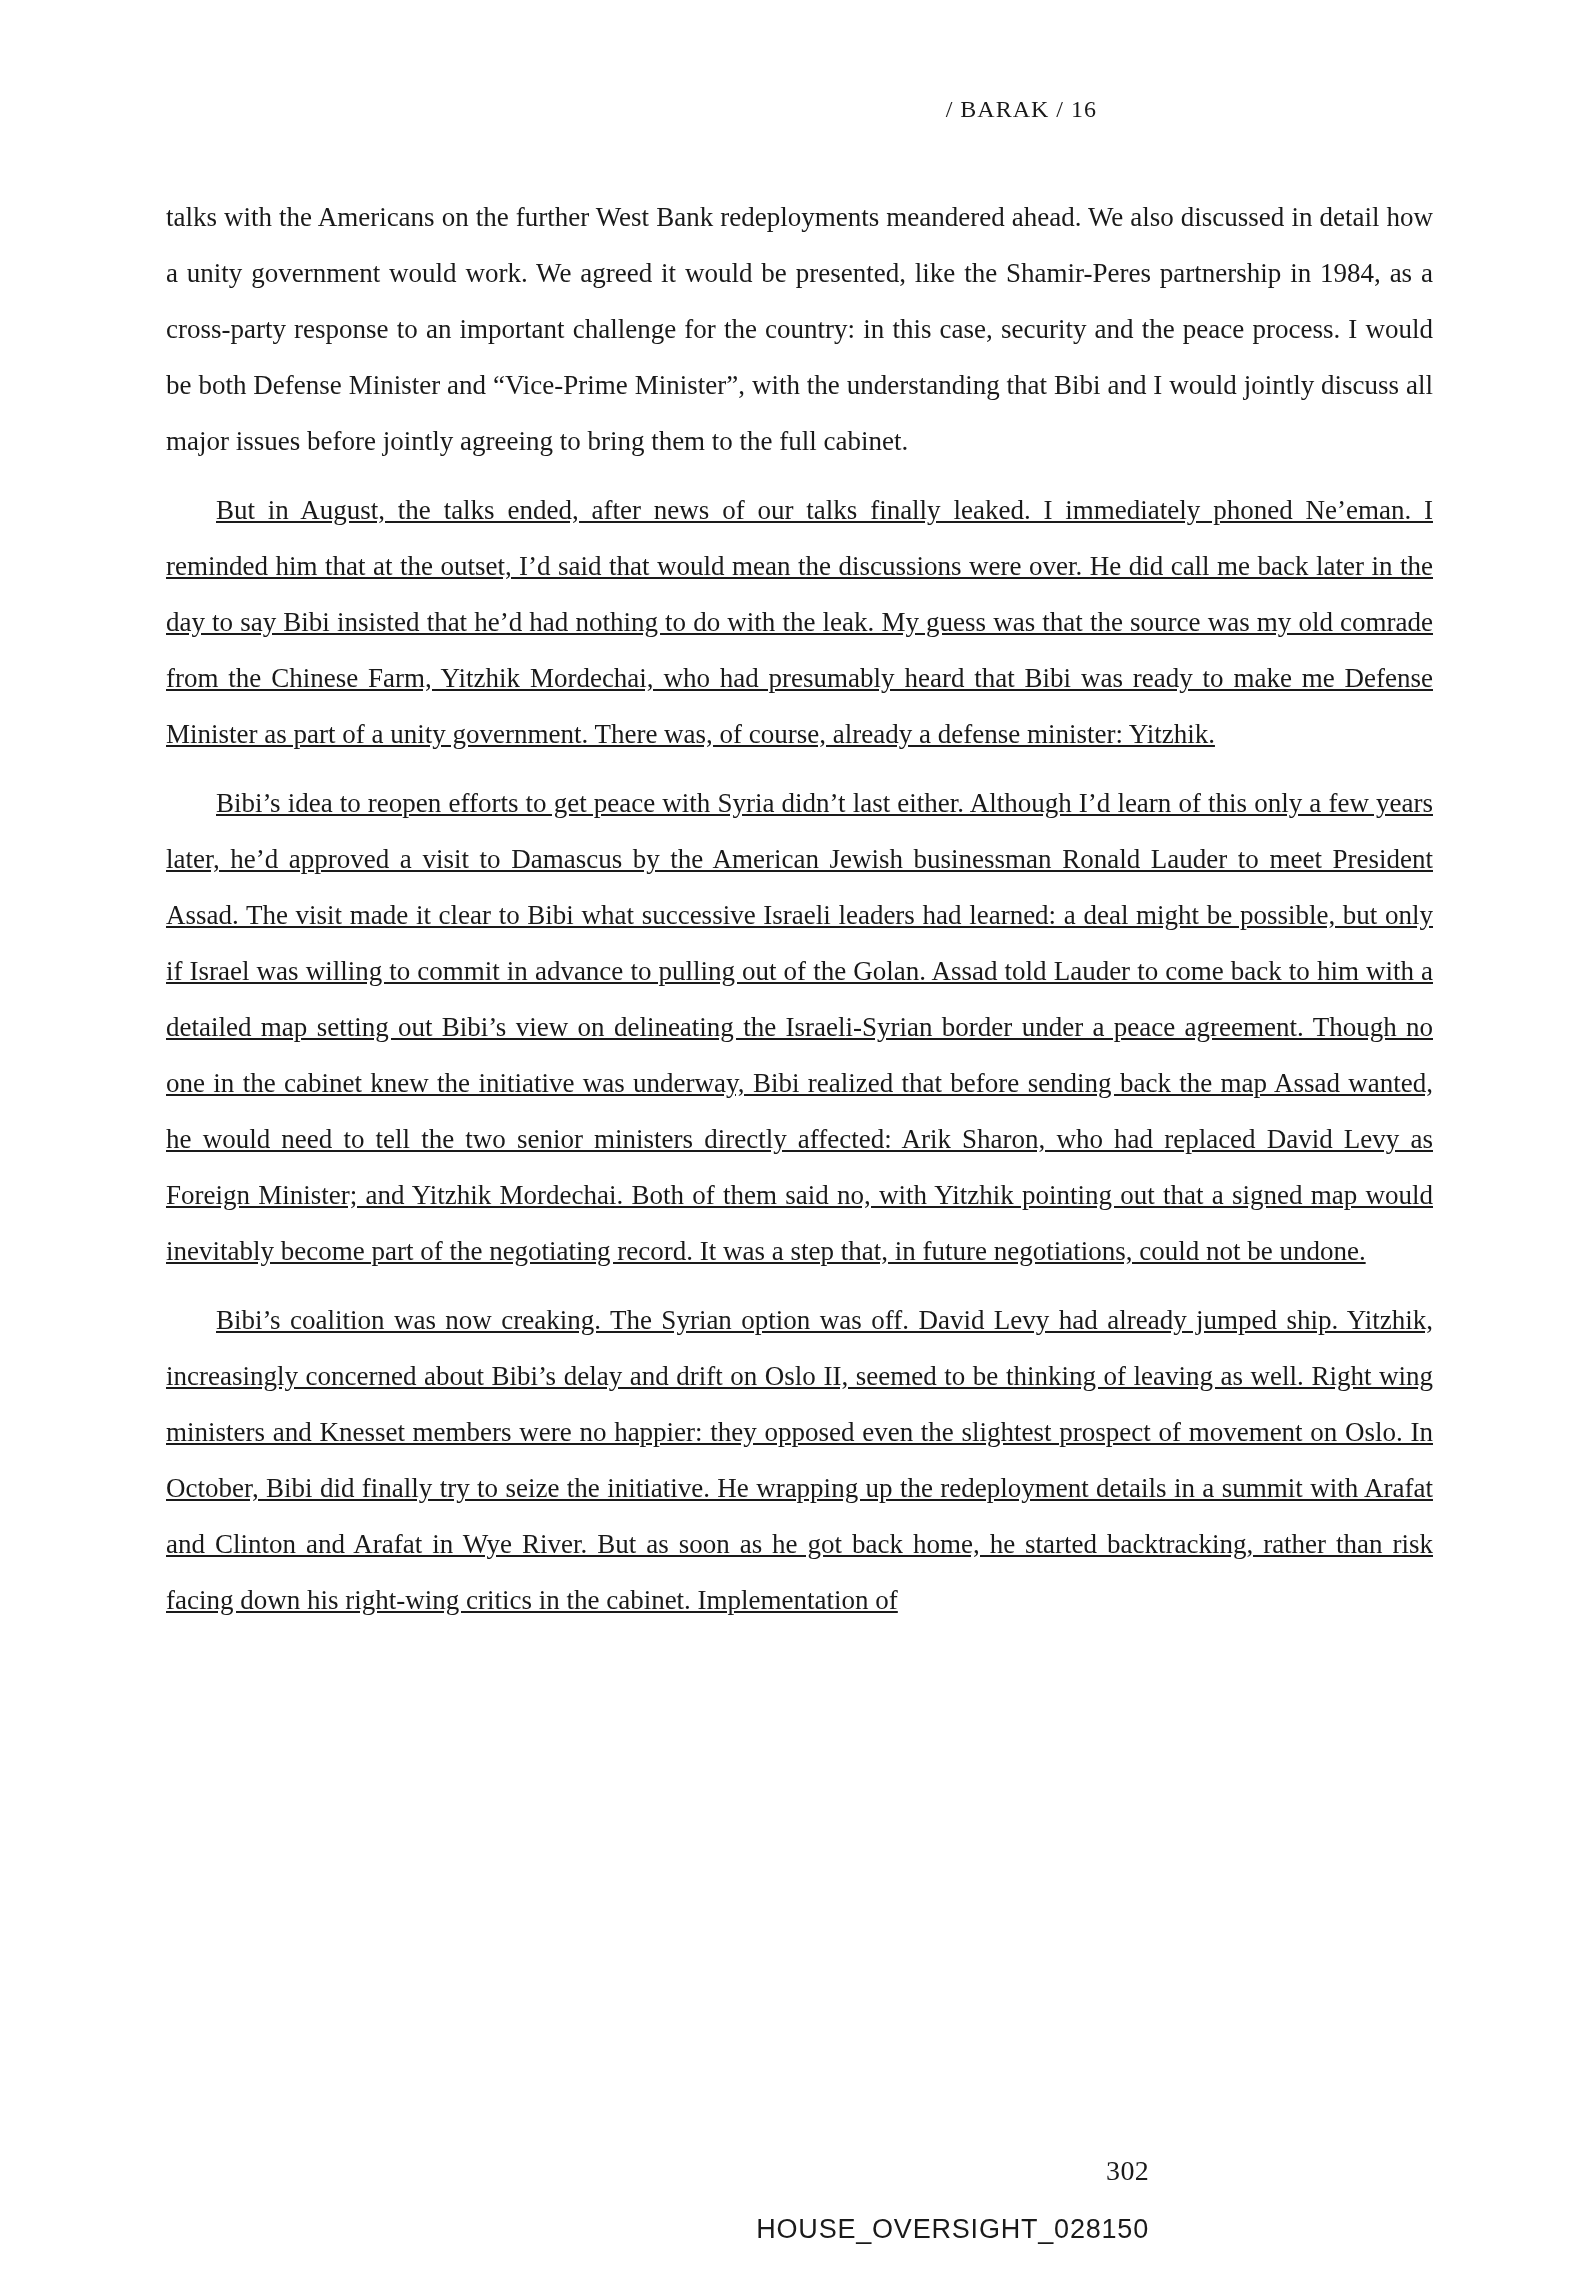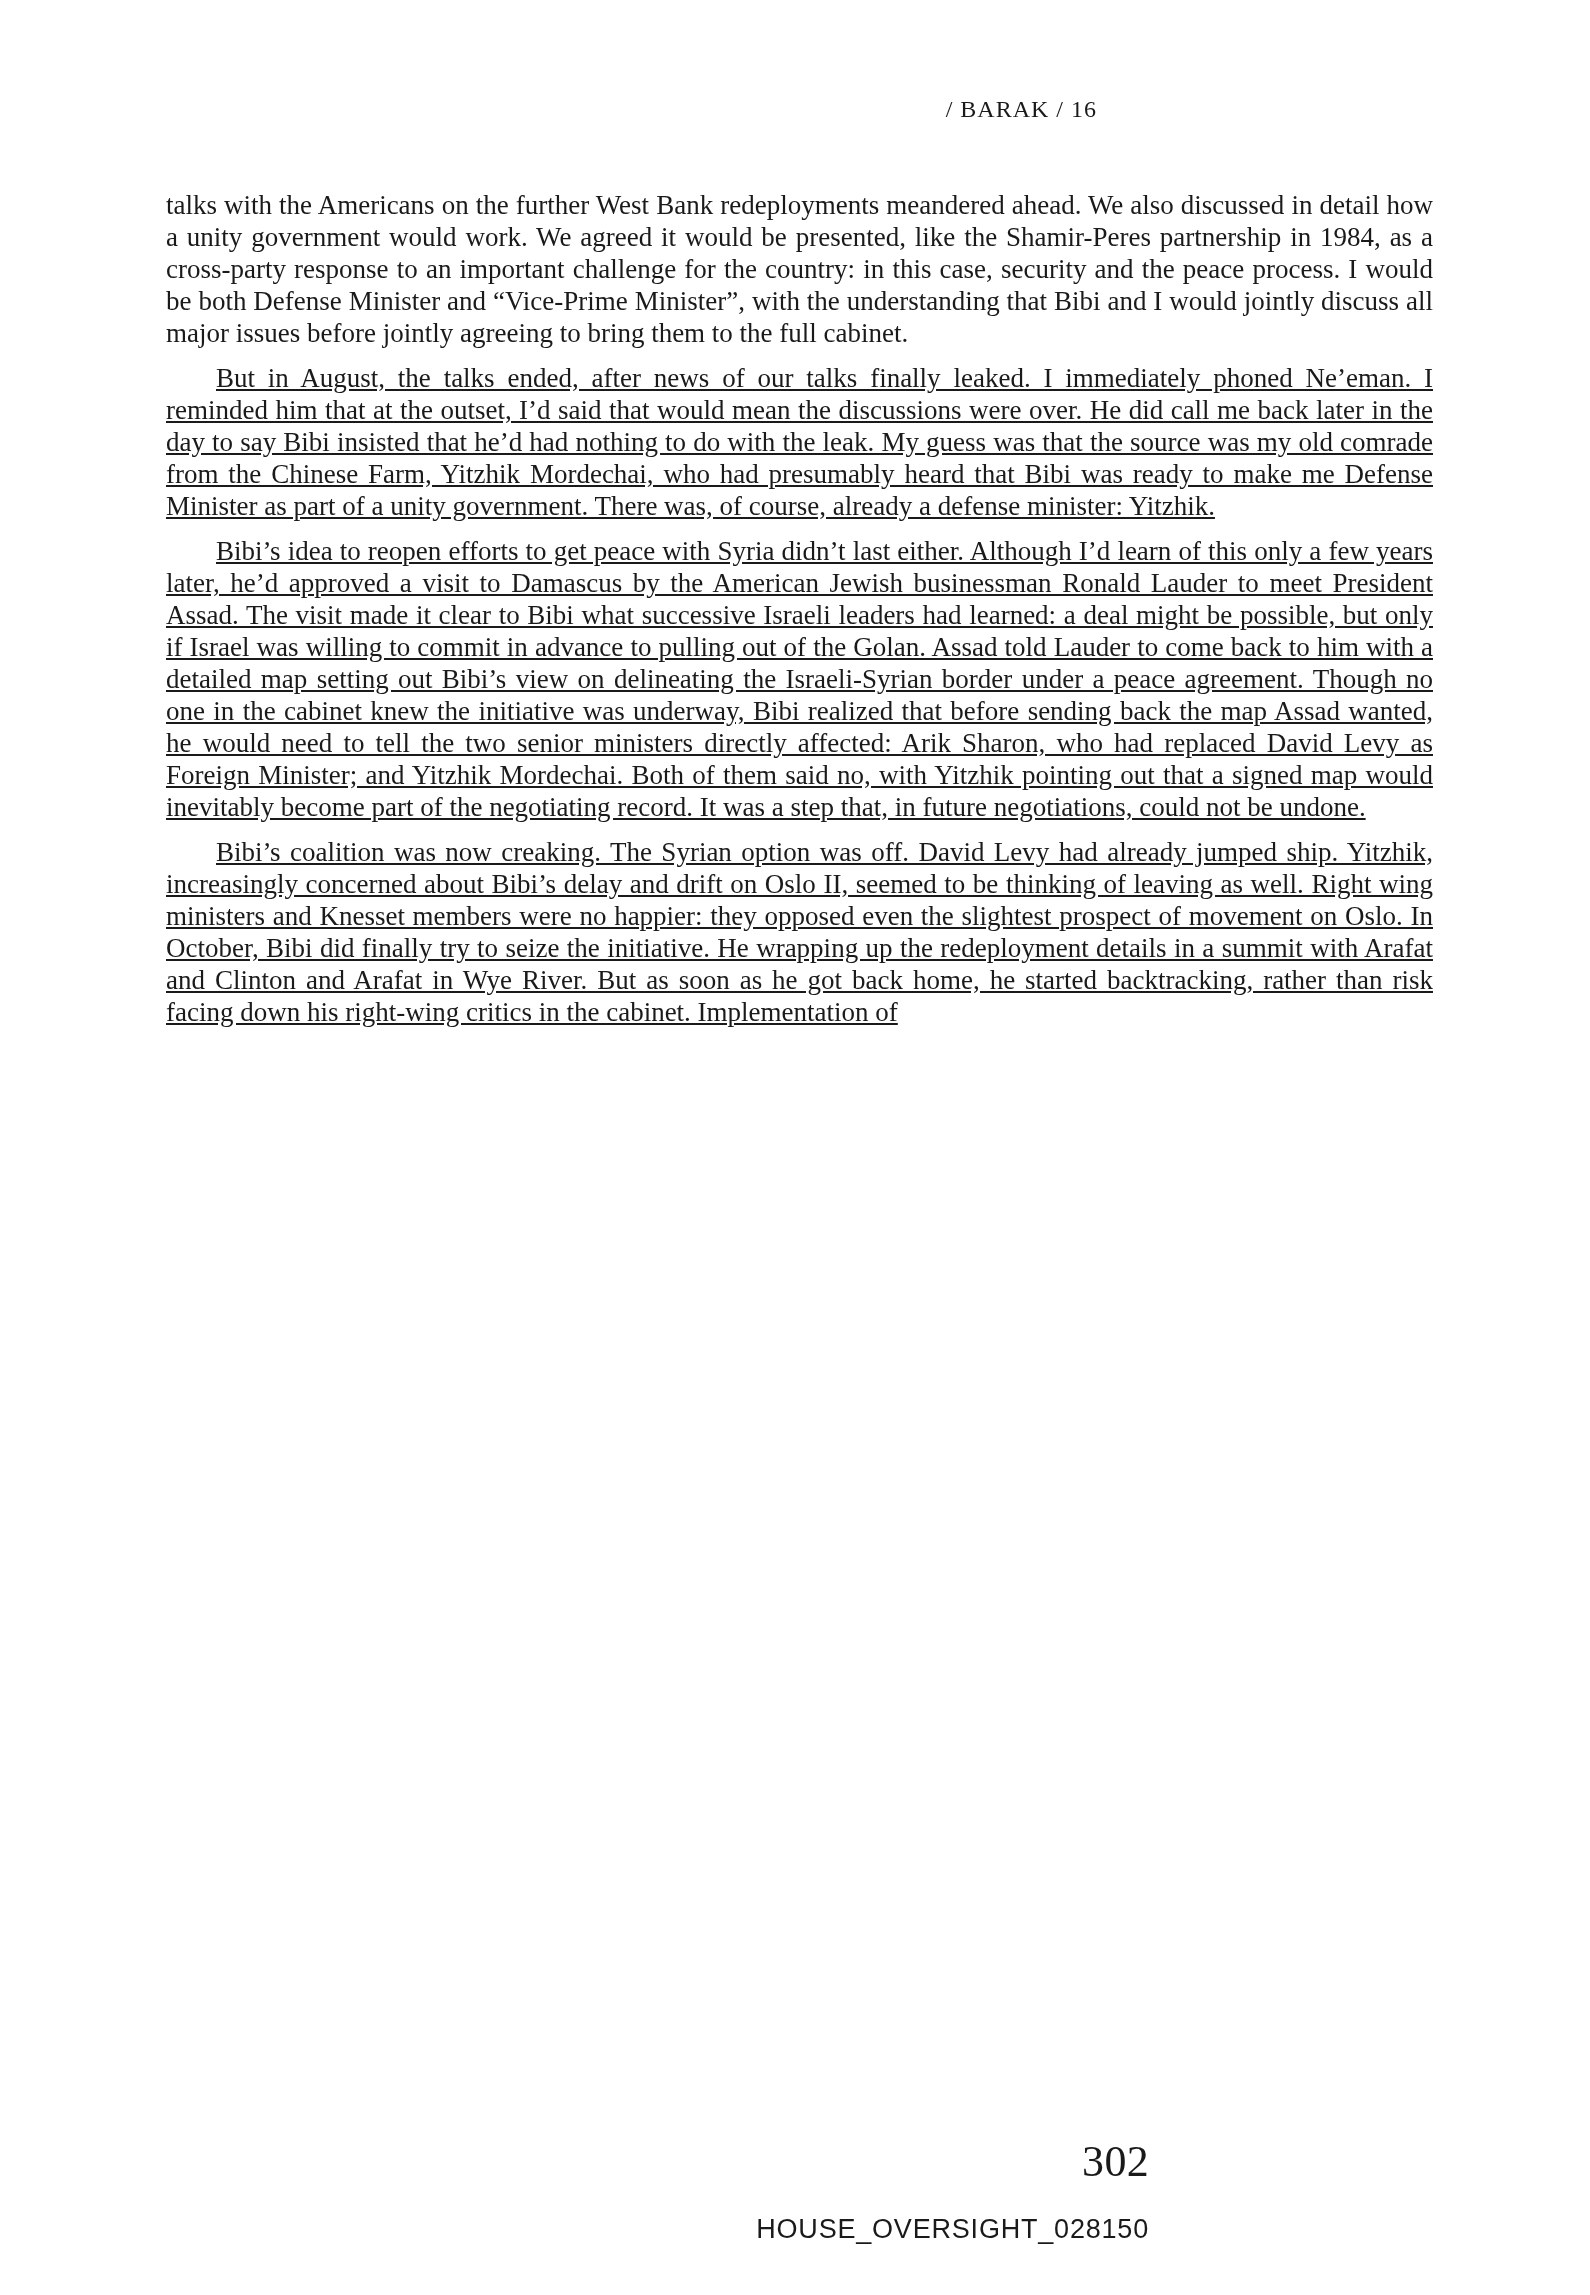--- a/index.html
+++ b/index.html
@@ -27,37 +27,37 @@
   }
   .body-col {
     position: absolute;
     left: 166px;
     top: 189px;
     width: 1267px;
   }
   p.para {
     margin: 0 0 13px 0;
     font-size: 27px;
-    line-height: 32px;
+    line-height: 56px;
     text-align: justify;
     text-justify: inter-word;
     hyphens: none;
   }
   p.para.indent {
     text-indent: 50px;
     text-decoration: underline;
   }
   p.para.last {
     margin-bottom: 0;
   }
   .page-number {
     position: absolute;
     right: 108px;
     bottom: 108px;
-    font-size: 44px;
+    font-size: 28px;
     letter-spacing: 0.3px;
   }
   .bates {
     position: absolute;
     right: 108px;
     bottom: 50px;
     font-family: "Liberation Sans", sans-serif;
     font-size: 27px;
     letter-spacing: 0.8px;
     color: #1a1a1a;

